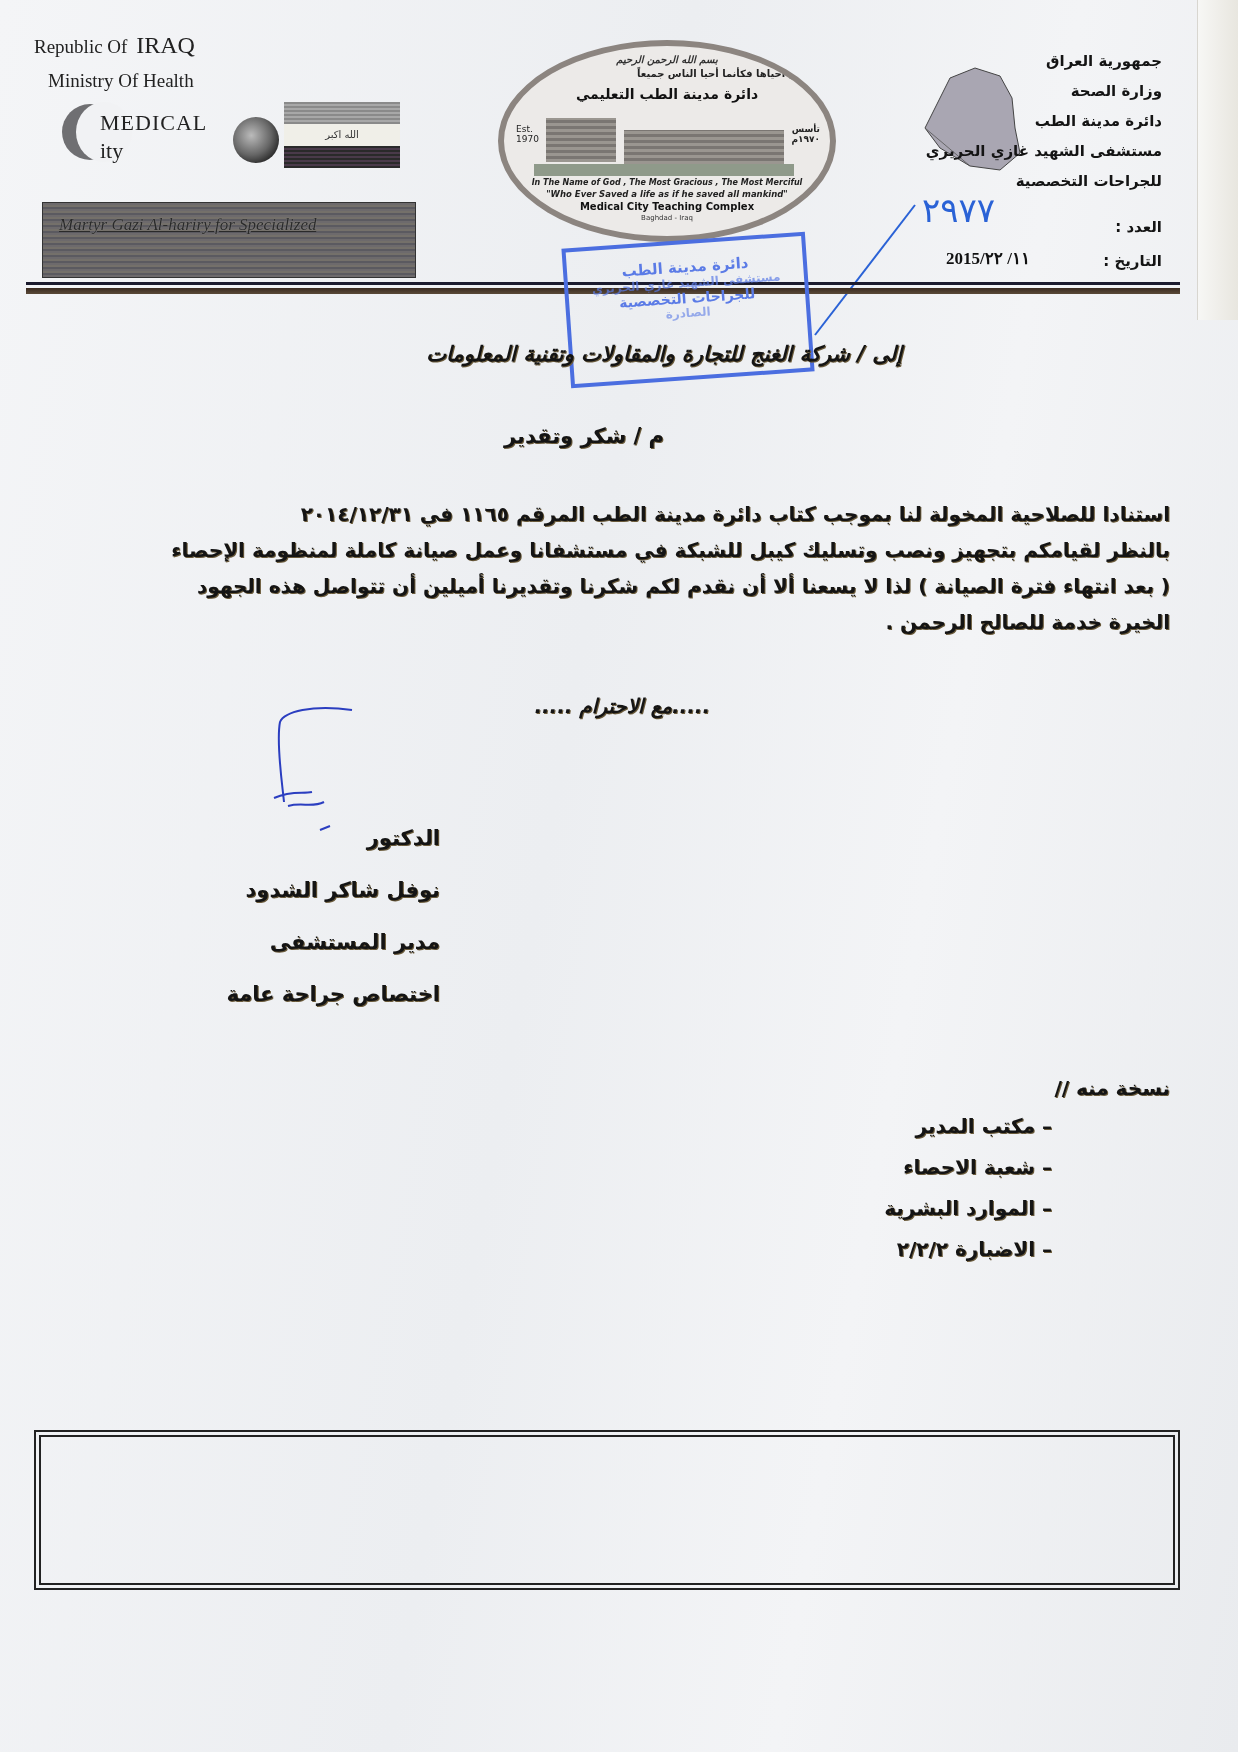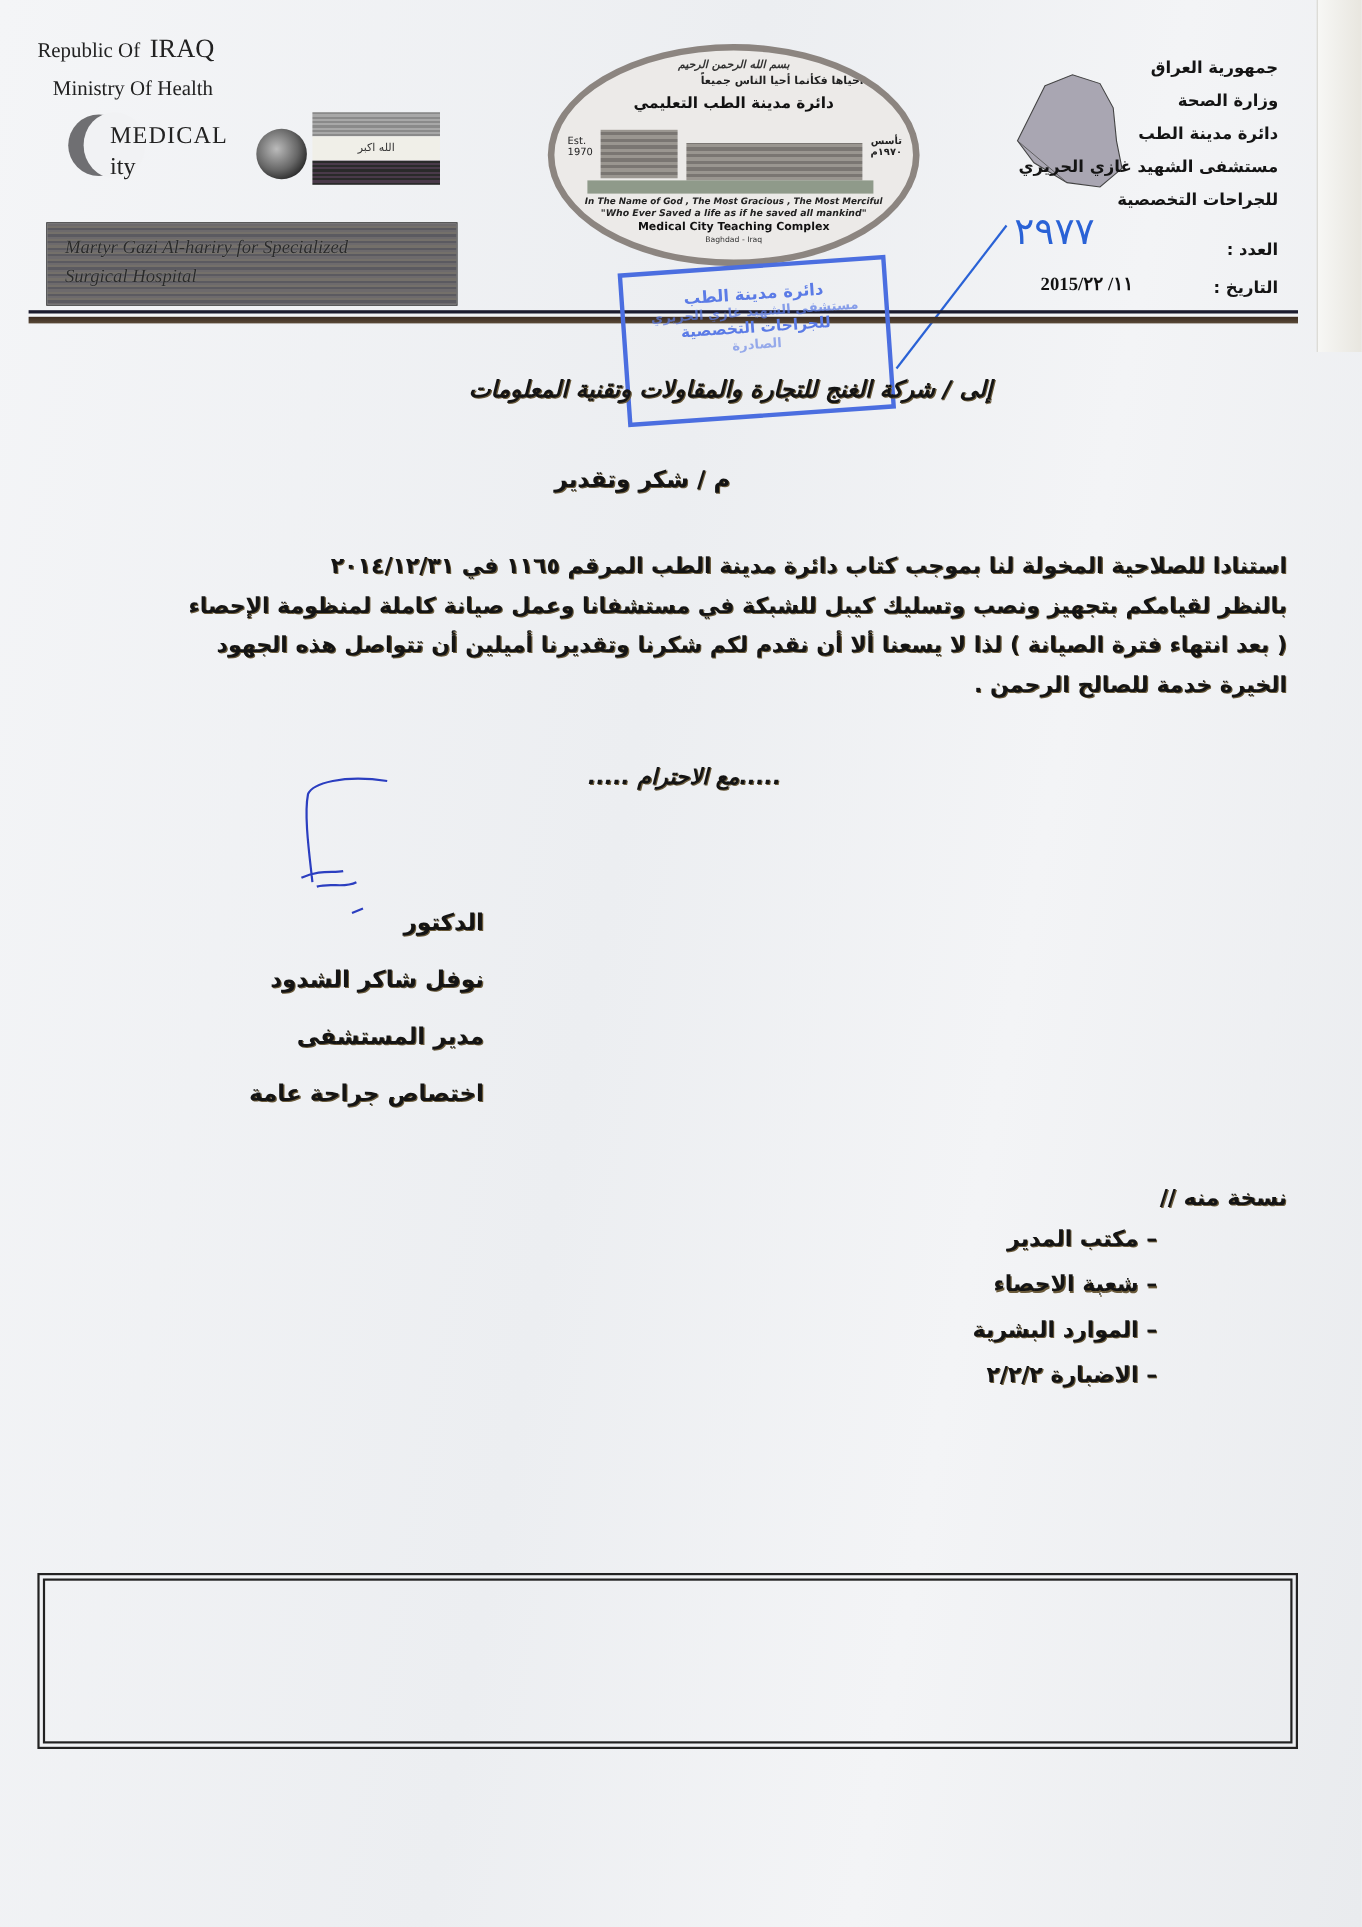--- a/index.html
+++ b/index.html
@@ -43,22 +43,21 @@
   <div class="abs en" style="left:100px;top:138px;font-size:22px;">ity</div>
   <div class="abs globe" style="left:233px;top:117px;"></div>
 
   <div class="abs flag" style="left:284px;top:102px;">
     <div style="background:repeating-linear-gradient(0deg,#8a8a8a 0 2px,#a8a8a8 2px 4px);"></div>
     <div style="background:#f0efe8;text-align:center;font-size:10px;line-height:22px;color:#333;direction:rtl;">الله اكبر</div>
     <div style="background:repeating-linear-gradient(0deg,#2a2a2a 0 2px,#4a3a4a 2px 4px);"></div>
   </div>
 
   <div class="abs banner" style="left:42px;top:202px;width:372px;height:74px;">
-    <span style="margin-top:9px;">Martyr Gazi Al-hariry for Specialized</span>
-    <span>Surgical Hospital</span>
+    <span style="margin-top:9px;text-decoration:underline;">Martyr Gazi Al-hariry for Specialized</span>
   </div>
 
   <div class="abs oval" style="left:498px;top:40px;width:326px;height:190px;">
     <div class="abs ar" style="left:0;right:0;top:8px;text-align:center;font-size:10px;color:#333;font-style:italic;">بسم الله الرحمن الرحيم</div>
     <div class="abs ar" style="left:20px;right:20px;top:22px;text-align:right;font-size:10px;color:#222;">ومن أحياها فكأنما أحيا الناس جميعاً</div>
     <div class="abs ar" style="left:20px;right:20px;top:40px;text-align:center;font-size:14px;color:#111;">دائرة مدينة الطب التعليمي</div>
     <div class="abs" style="left:12px;top:78px;font-size:9px;font-weight:normal;color:#222;width:34px;line-height:10px;">Est. 1970</div>
     <div class="abs ar" style="right:10px;top:78px;font-size:9px;color:#222;width:34px;">تأسس ١٩٧٠م</div>
     <div class="building" style="left:42px;top:72px;width:70px;height:44px;"></div>
     <div class="building" style="left:120px;top:84px;width:160px;height:34px;"></div>

